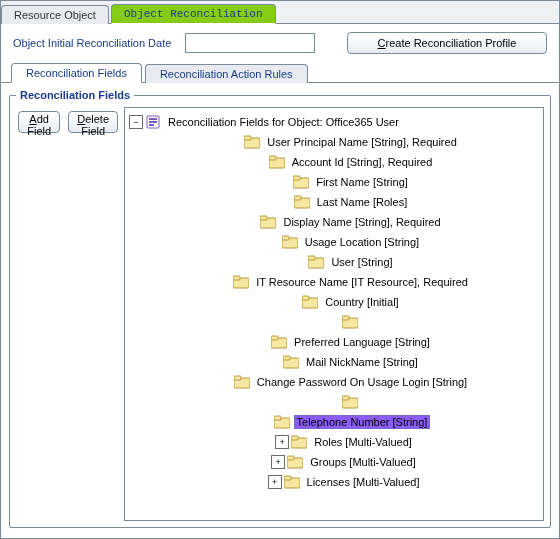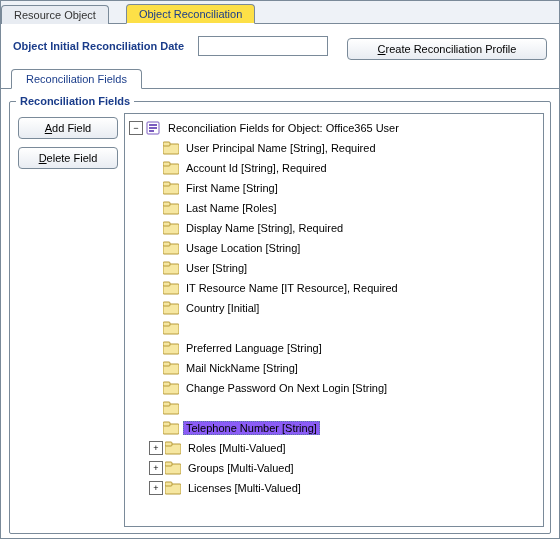--- a/index.html
+++ b/index.html
@@ -25,63 +25,63 @@
     align-items: flex-end;
     height: 22px;
     border-bottom: 1px solid #7a8a99;
     background: #eef2f7;
   }
   .tab {
     padding: 3px 12px 3px 12px;
     border: 1px solid #7a8a99;
     border-bottom: none;
     background: #e8ecf2;
-    margin-right: 17px;
+    margin-right: 2px;
     border-top-left-radius: 4px;
     border-top-right-radius: 4px;
     position: relative;
     top: 1px;
     color: #333;
     cursor: pointer;
   }
   .tab.active {
-    background: #fde047;
+    background: #84cc16;
     color: #1a3c8a;
     border-bottom: 1px solid #ffffff;
+    font-family: Liberation Mono, monospace;
   }
   
   .headerrow {
     display: flex;
     align-items: center;
     padding: 8px 12px 6px 12px;
   }
   .hdr-label {
     color: #1a3c8a;
-    font-weight: bold;
+    font-weight: normal;
     margin-right: 14px;
   }
   .date-input {
     width: 120px;
     height: 18px;
     border: 1px solid #7a8a99;
     background: #ffffff;
     padding: 0 4px;
     font-size: 11px;
   }
   .spacer { flex: 1; }
   .wide-btn {
     width: 200px;
     height: 22px;
     border: 1px solid #7a8a99;
     border-radius: 4px;
     background: linear-gradient(#ffffff, #e8ecf2);
     font-size: 11px;
     cursor: pointer;
     color: #000;
-    margin-top: 6px;
   }
   .mnemonic { text-decoration: underline; }
   
   .inner-tabstrip {
     display: flex;
     align-items: flex-end;
     height: 22px;
     border-bottom: 1px solid #7a8a99;
     padding-left: 10px;
     background: #ffffff;
@@ -123,21 +123,21 @@
     font-weight: bold;
     padding: 0 4px;
   }
   .panel-body {
     display: flex;
     height: 100%;
   }
   .btncol {
     width: 100px;
     display: flex;
-    flex-direction: column;
+    flex-direction: row;
     gap: 8px;
     padding: 4px 6px 0 2px;
   }
   .small-btn {
     height: 22px;
     border: 1px solid #7a8a99;
     border-radius: 4px;
     background: linear-gradient(#ffffff, #e8ecf2);
     font-size: 11px;
     cursor: pointer;
@@ -193,21 +193,21 @@
   .node-label {
     padding: 1px 3px;
   }
   .node-label.selected {
     background: #8b5cf6;
     border: 1px dotted #5a7aa0;
     padding: 0 2px;
   }
   
   .lvl0 { padding-left: 2px; }
-  .lvl1 { padding-left: 22px; }
+  .lvl1 { padding-left: 22px; justify-content: center; }
 </style>
 </head>
 <body>
 
 <div class="window">
 
   <div class="tabstrip">
     <div class="tab">Resource Object</div>
     <div class="tab active">Object Reconciliation</div>
   </div>
@@ -216,20 +216,21 @@
     <span class="hdr-label">Object Initial Reconciliation Date</span>
     <input class="date-input" type="text" value="" style="">
     <span class="spacer"></span>
     <button class="wide-btn">
       <span></span><span class="mnemonic">C</span><span>reate Reconciliation Profile</span>
     </button>
   </div>
 
   <div class="inner-tabstrip">
     <div class="inner-tab active">Reconciliation Fields</div>
+    <div class="inner-tab">Reconciliation Action Rules</div>
   </div>
 
   <div class="panel-wrap">
     <fieldset class="panel">
       <legend>Reconciliation Fields</legend>
       <div class="panel-body">
 
         <div class="btncol">
           <button class="small-btn">
             <span class="mnemonic">A</span><span>dd Field</span>
@@ -357,21 +358,21 @@
                   </svg>
                   <span class="node-label">Mail NickName [String]</span>
                 </div>
               </li>
               <li>
                 <div class="node lvl1">
                   <span class="expander spacer-exp"></span>
                   <svg class="icon-folder" viewBox="0 0 16 14">
                     <use href="#folder-icon"></use>
                   </svg>
-                  <span class="node-label">Change Password On Next Login [String]</span>
+                  <span class="node-label">Change Password On Usage Login [String]</span>
                 </div>
               </li>
               <li>
                 <div class="node lvl1">
                   <span class="expander spacer-exp"></span>
                   <svg class="icon-folder" viewBox="0 0 16 14">
                     <use href="#folder-icon"></use>
                   </svg>
                 </div>
               </li>

